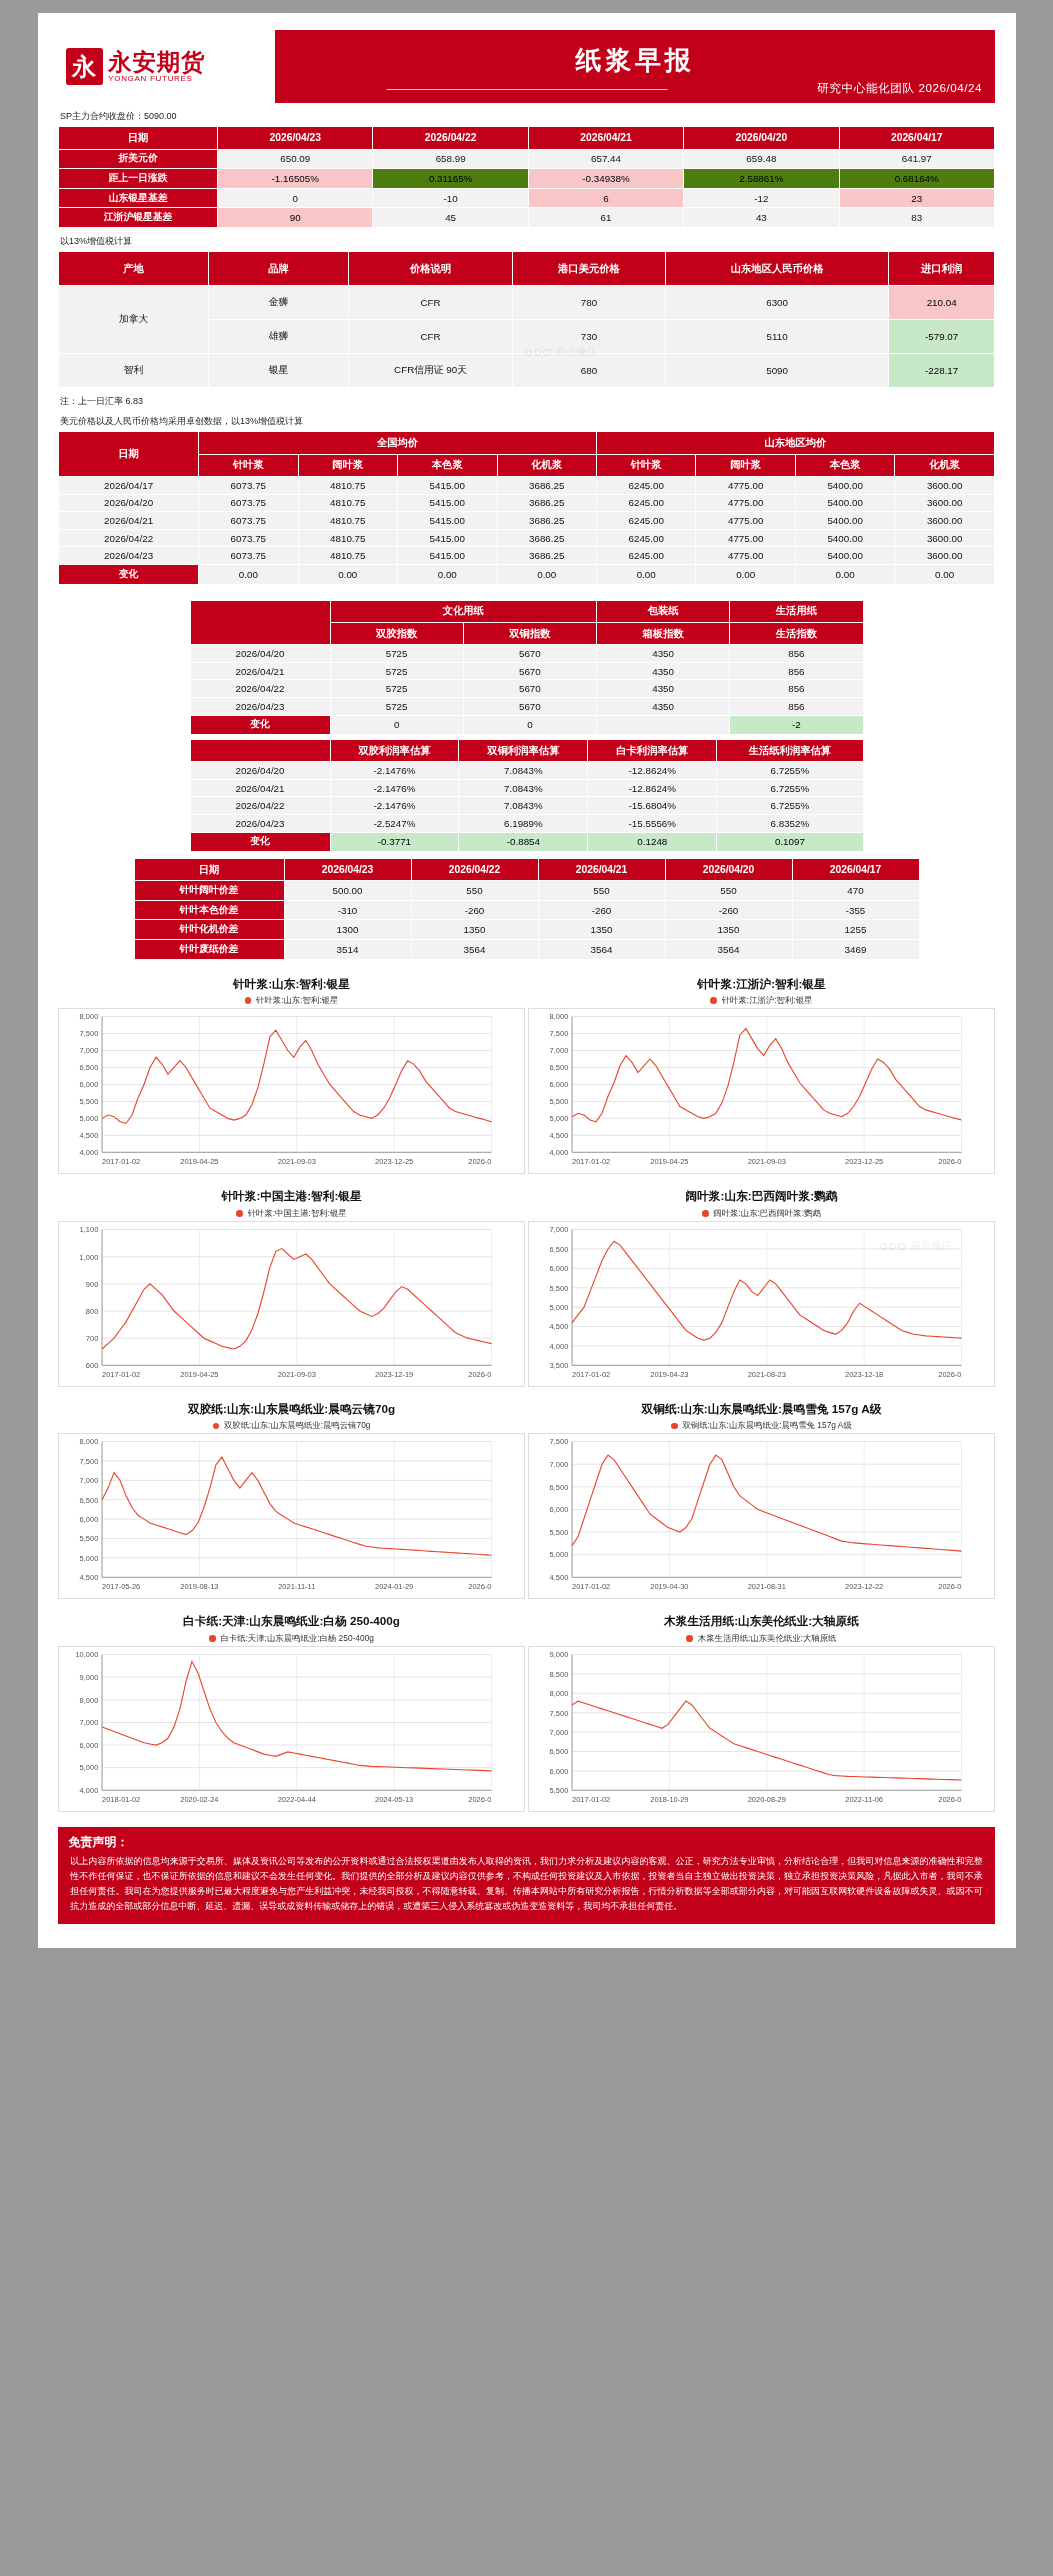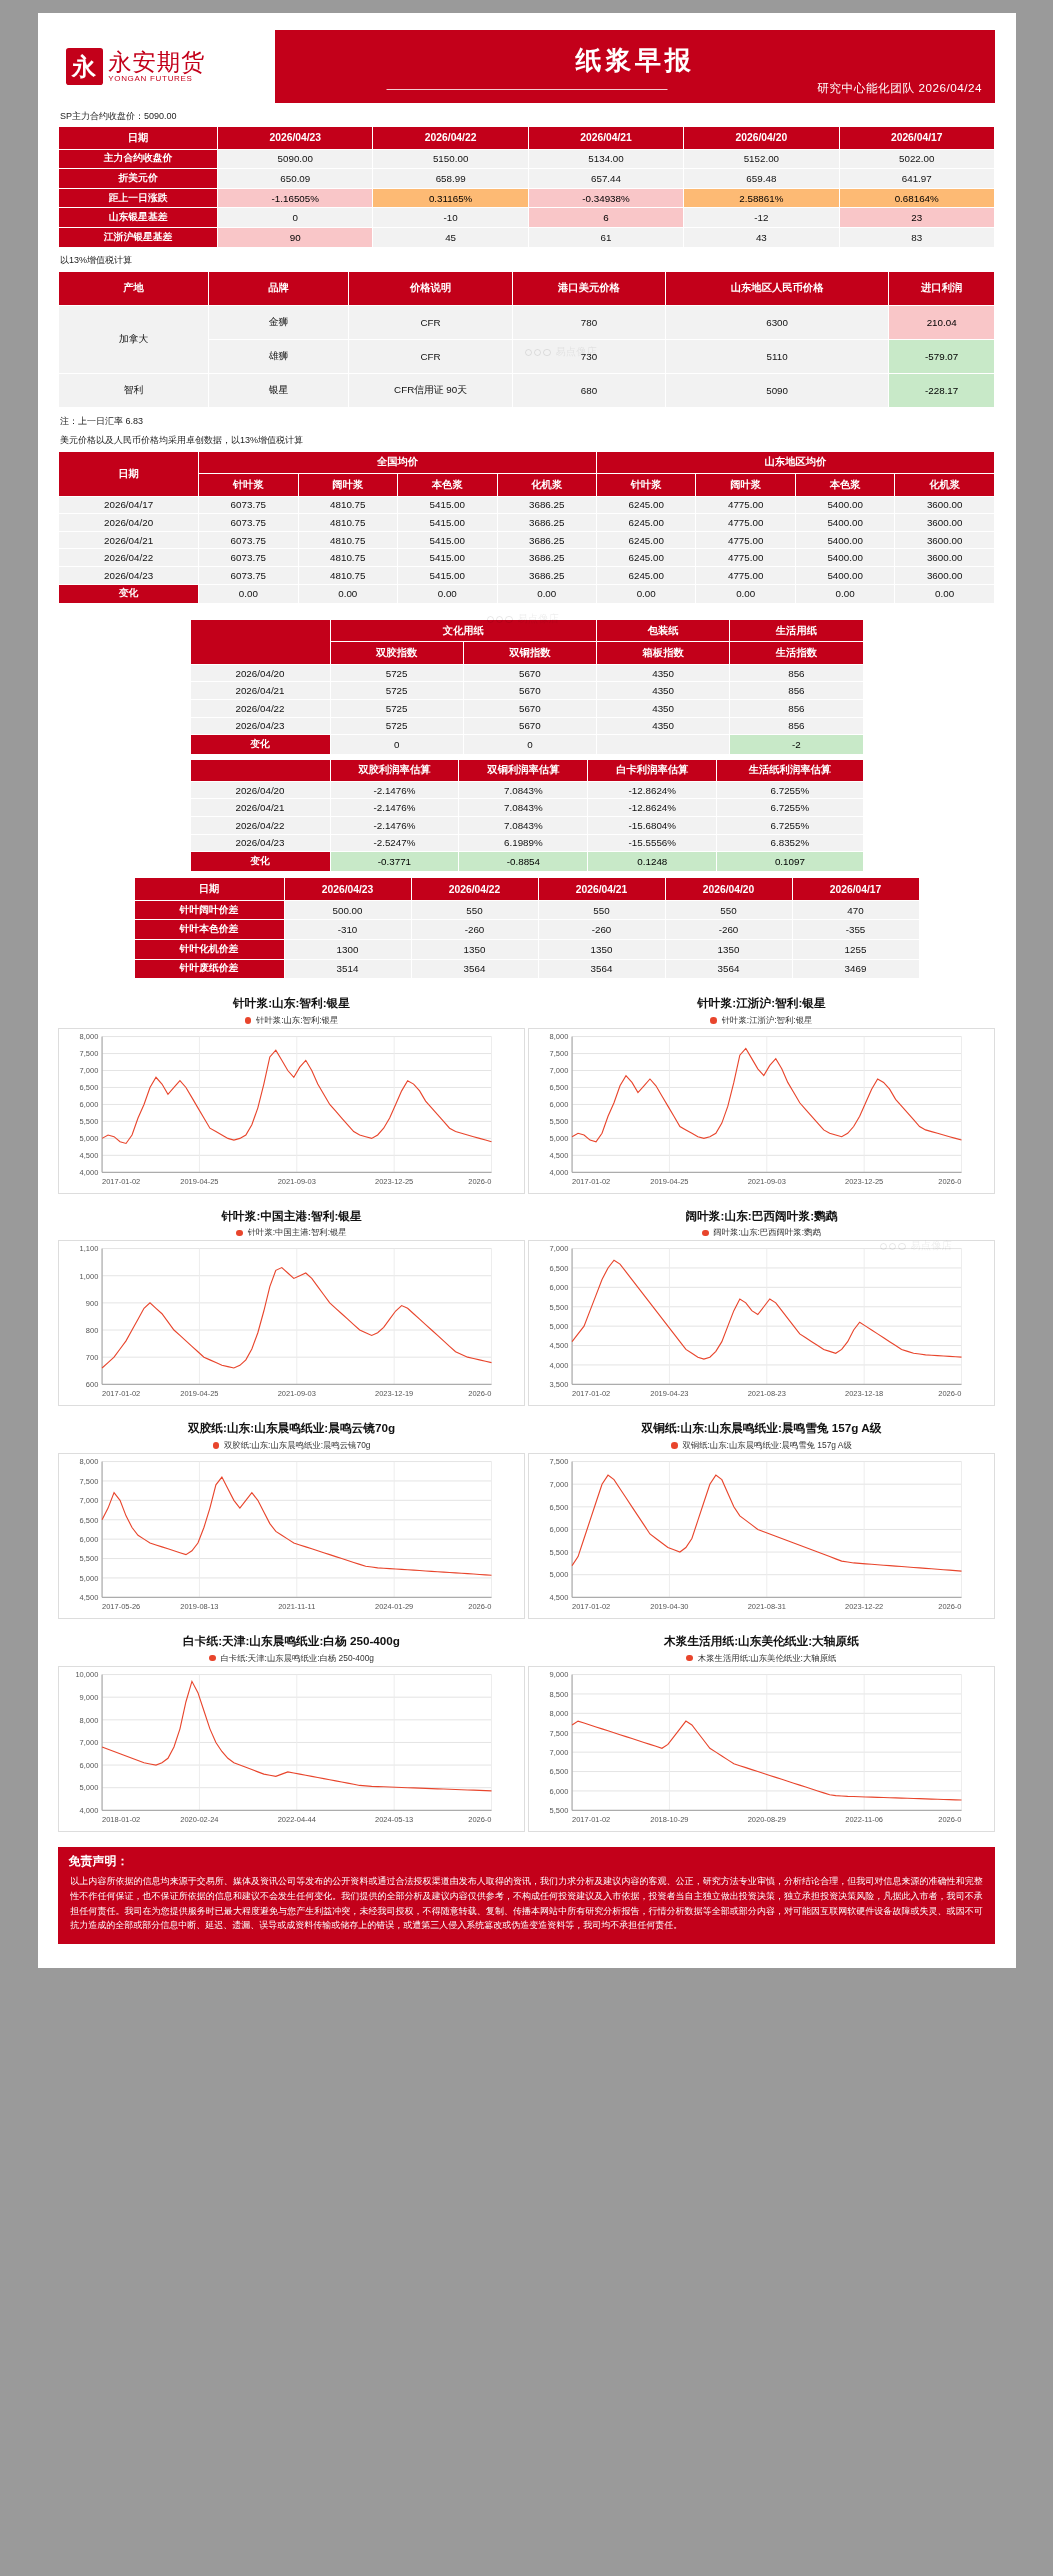--- a/index.html
+++ b/index.html
@@ -34,21 +34,21 @@
     padding-left:7.5px;
     gap:5.6px;
   }
   .logo-mark {
     width:37px;height:37px;background:#c3001a;color:#fff;
     display:flex;align-items:center;justify-content:center;
     font-size:24px;font-weight:bold;border-radius:2.8px;
     font-family:"Liberation Serif", serif;
   }
   .logo-text-cn {
-    color:#c3001a;font-size:23.4px;font-weight:normal;letter-spacing:0.9px;
+    color:#c3001a;font-size:23.4px;font-weight:bold;letter-spacing:0.9px;
     line-height:1.05;
   }
   .logo-text-en {
     color:#c3001a;font-size:8px;letter-spacing:0.7px;
   }
   .header-title {
     flex:1;display:flex;align-items:center;justify-content:center;
     font-size:26px;font-weight:bold;letter-spacing:3.7px;
     padding-bottom:11.2px;
     text-align:center;
@@ -63,21 +63,21 @@
   
   .note { font-size:9px; color:#222; margin:6.6px 0 3.7px 1.9px; }
   table { border-collapse:collapse; width:100%; }
   td, th { border:0.9px solid #ffffff; font-size:9.8px; text-align:center; padding:2.8px 1.9px; }
   .tbl-wrap { margin-bottom:3.7px; }
   .hdr td, .hdr th { background:#c3001a; color:#fff; font-weight:bold; font-size:10.3px; padding:3.7px 1.9px;}
   .rowhdr { background:#c3001a; color:#fff; font-weight:bold; }
   .cell { background:#f2f2f2; color:#111; }
   .pink { background:#f9c6c8; }
   .green { background:#c8e9c8; }
-  .lightgreen { background:#fdba74; }
+  .lightgreen { background:#4d7c0f; }
   
   .prod td { height:34px; }
   
   .charts { margin-top:17px; }
   .chart-row { display:flex; gap:3px; margin-bottom:15px; }
   .chart-cell { flex:1; }
   .chart-title { text-align:center; font-size:11.7px; font-weight:bold; color:#111; margin-bottom:3.7px;}
   .chart-legend { display:flex; justify-content:center; align-items:center; gap:4.7px; font-size:8.4px; color:#333; margin-bottom:1.9px;}
   .legend-dot { width:6.6px;height:6.6px;border-radius:50%;background:#e8452c;display:inline-block;}
   .chart-box { border:0.9px solid #ddd; background:#fff; }
@@ -126,28 +126,20 @@
   <div class="tbl-wrap">
     <table>
       <tbody>
           <tr class="hdr">
         <td style="width:159px">日期</td>
         <td>2026/04/23</td>
         <td>2026/04/22</td>
         <td>2026/04/21</td>
         <td>2026/04/20</td>
         <td>2026/04/17</td>
-      </tr>
-      <tr>
-        <td class="rowhdr">主力合约收盘价</td>
-        <td class="cell">5090.00</td>
-        <td class="cell">5150.00</td>
-        <td class="cell">5134.00</td>
-        <td class="cell">5152.00</td>
-        <td class="cell">5022.00</td>
       </tr>
       <tr>
         <td class="rowhdr">折美元价</td>
         <td class="cell">650.09</td>
         <td class="cell">658.99</td>
         <td class="cell">657.44</td>
         <td class="cell">659.48</td>
         <td class="cell">641.97</td>
       </tr>
       <tr>

